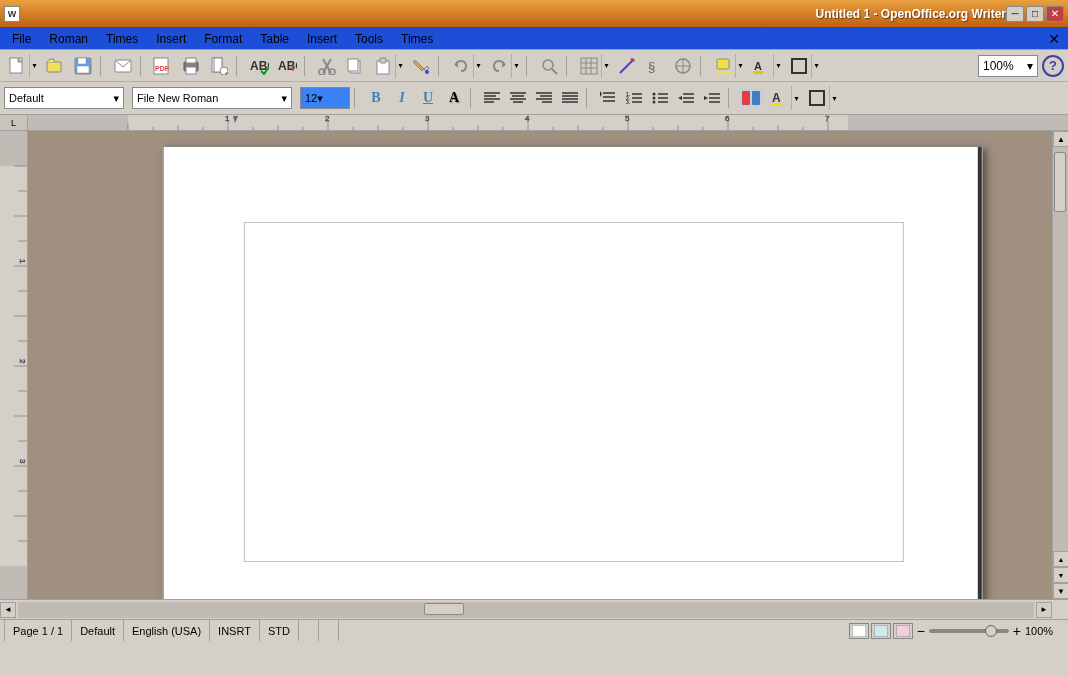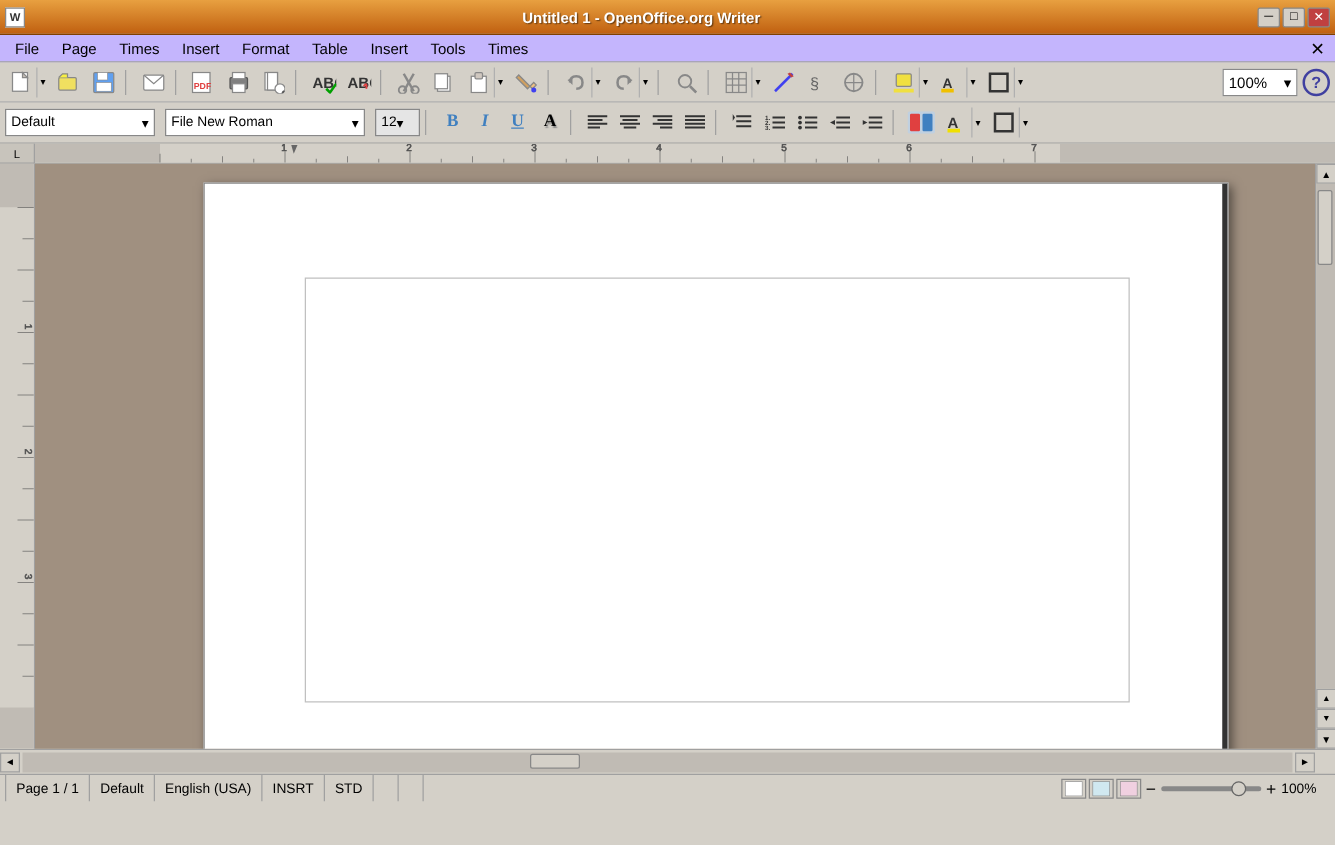--- a/index.html
+++ b/index.html
@@ -17,40 +17,40 @@
     }
     #title-bar .app-icon {
       width: 16px; height: 16px;
       background: #fff;
       border: 1px solid #888;
       display: flex; align-items: center; justify-content: center;
       font-size: 9px; color: #333; font-weight: bold;
     }
     #title-text {
       flex: 1;
-      text-align: center;
+      text-align: right;
       color: white;
       font-weight: bold;
       font-size: 12px;
       text-shadow: 1px 1px 1px rgba(0,0,0,0.5);
     }
     .title-buttons { display: flex; gap: 2px; }
     .title-btn {
       width: 18px; height: 16px;
       background: #d4cfc7;
       border: 1px solid #888;
       display: flex; align-items: center; justify-content: center;
       font-size: 10px; cursor: pointer;
       border-radius: 2px;
     }
     .title-btn.close { background: #c04040; color: white; }
 
     
     #menu-bar {
-      background: #c4b5fd;
+      background: #1d4ed8;
       height: 22px;
       display: flex;
       align-items: center;
       padding: 0 4px;
       border-bottom: 1px solid #a0a0a0;
       gap: 2px;
     }
     .menu-item {
       padding: 2px 8px;
       font-size: 12px;
@@ -115,22 +115,22 @@
       width: 160px;
       background: white;
       border: 1px solid #888;
       padding: 0 4px;
       font-size: 11px;
       display: flex; align-items: center; justify-content: space-between;
       cursor: pointer;
     }
     .size-select {
       height: 22px;
-      width: 36px;
-      background: #e5e5e5;
+      width: 50px;
+      background: #3b82f6;
       border: 1px solid #888;
       padding: 0 4px;
       font-size: 11px;
       display: flex; align-items: center; justify-content: flex-start;
       cursor: pointer;
     }
     .fmt-btn {
       width: 24px; height: 24px;
       background: #d4d0c8;
       border: 1px solid transparent;
@@ -337,21 +337,21 @@
   <div id="title-text">Untitled 1 - OpenOffice.org Writer</div>
   <div class="title-buttons">
     <div class="title-btn">─</div>
     <div class="title-btn">□</div>
     <div class="title-btn close">✕</div>
   </div>
 </div>
 
 <div id="menu-bar">
   <div class="menu-item">File</div>
-  <div class="menu-item">Page</div>
+  <div class="menu-item">Roman</div>
   <div class="menu-item">Times</div>
   <div class="menu-item">Insert</div>
   <div class="menu-item">Format</div>
   <div class="menu-item">Table</div>
   <div class="menu-item">Insert</div>
   <div class="menu-item">Tools</div>
   <div class="menu-item">Times</div>
   <div style="margin-left:auto; cursor:pointer; font-size:14px; padding-right:4px;">✕</div>
 </div>
 

